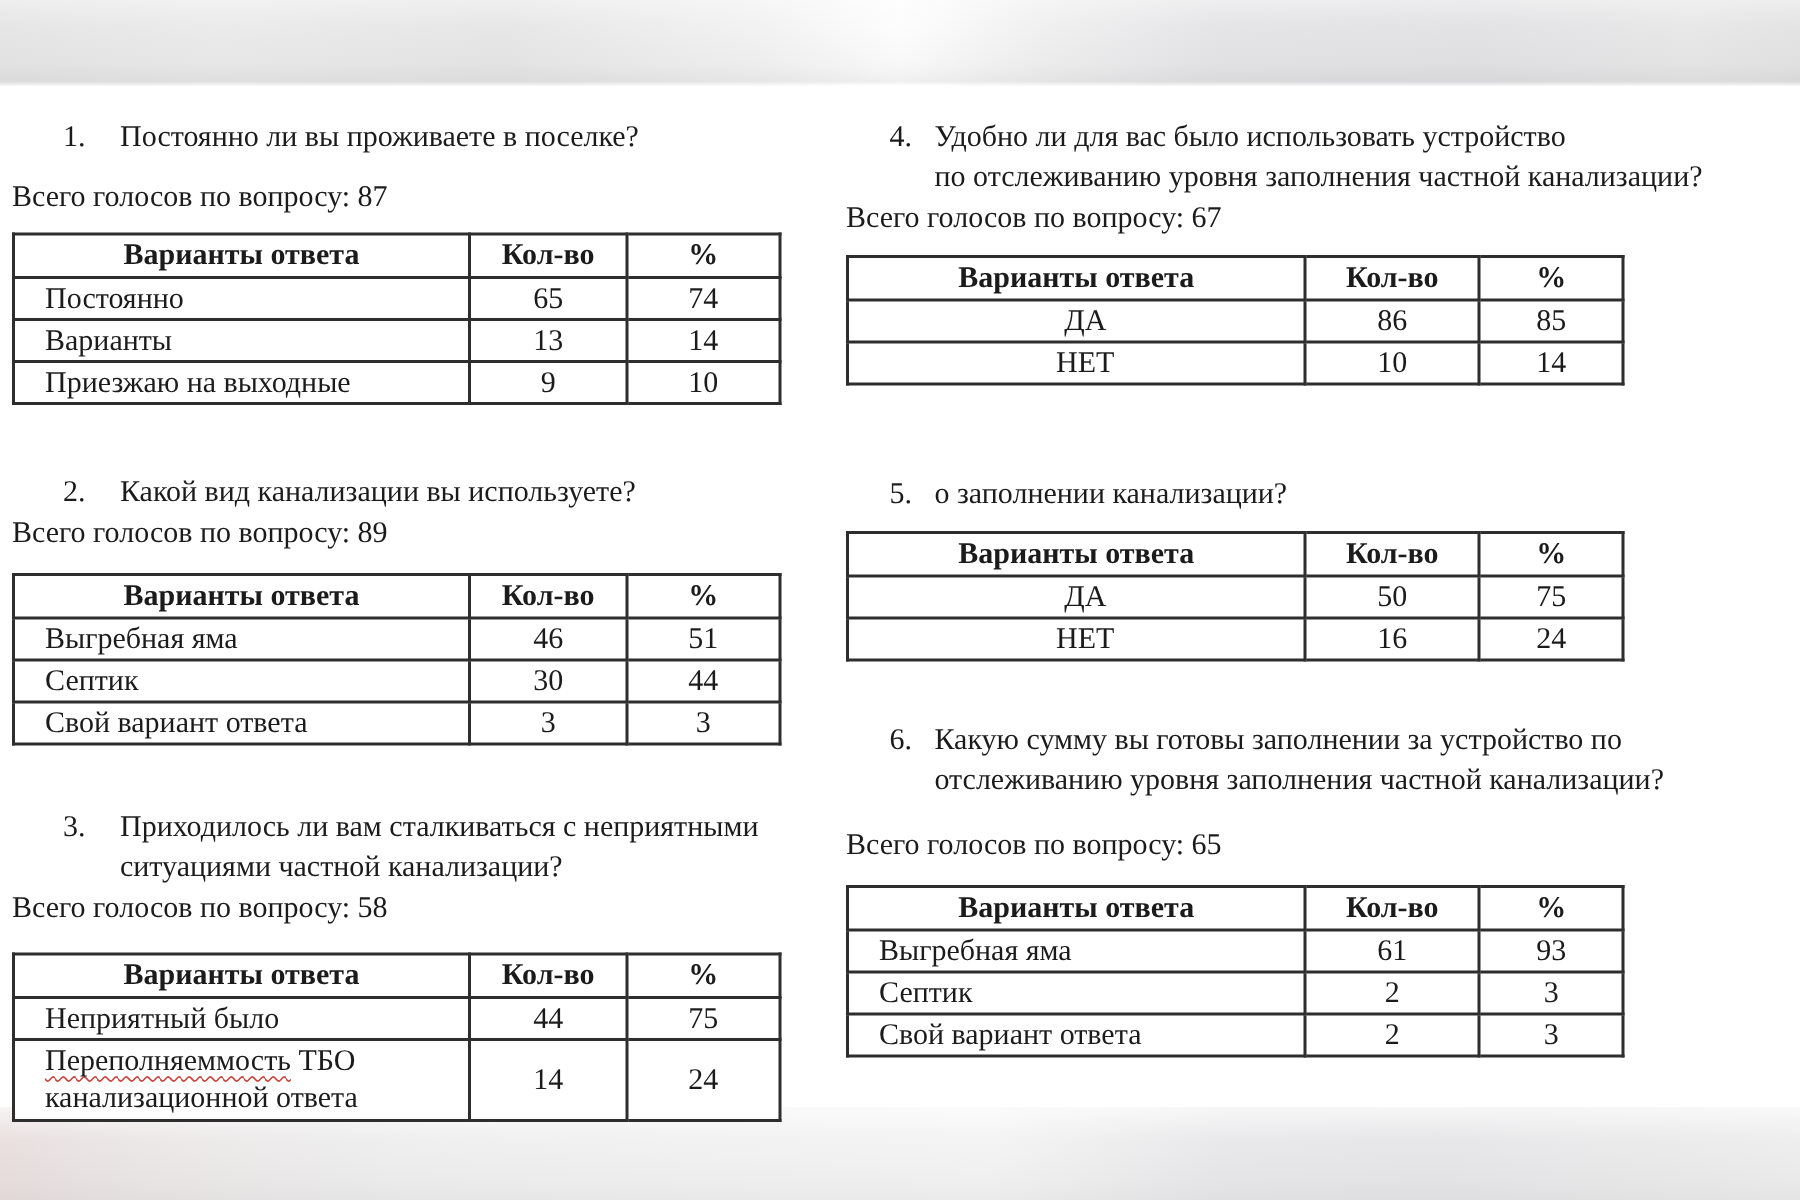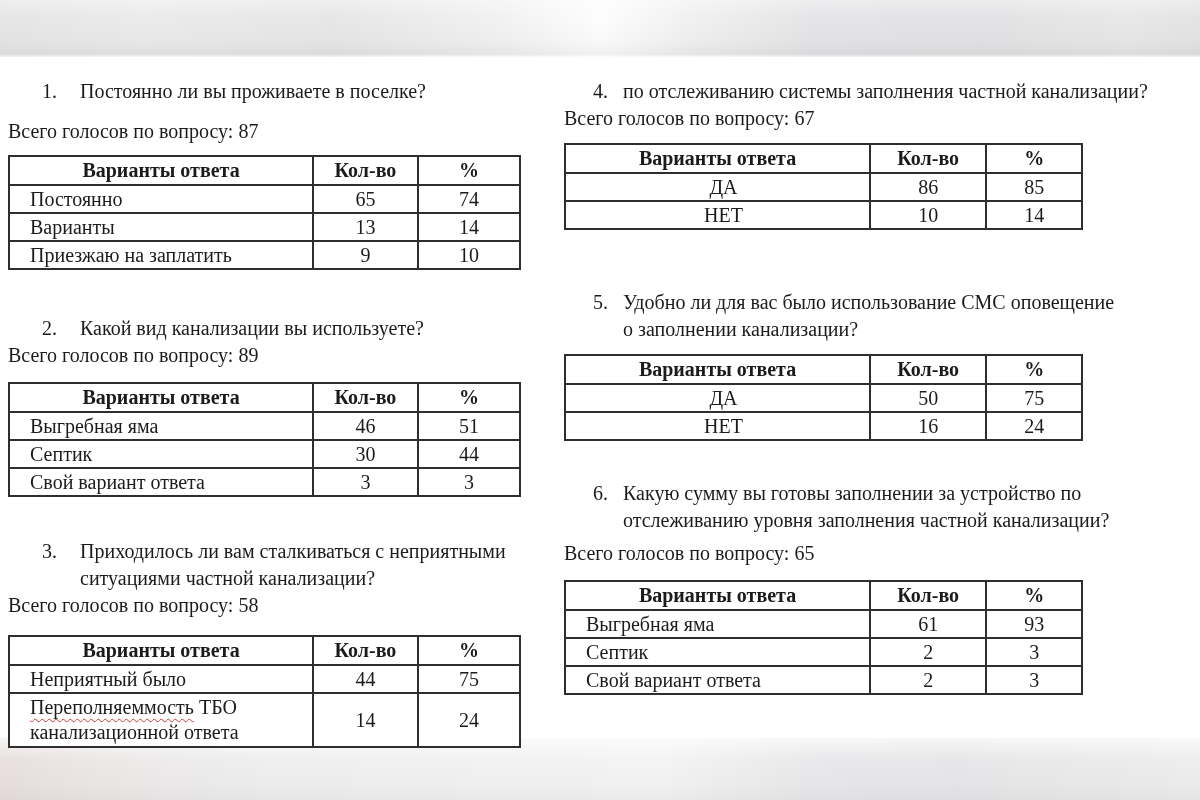--- a/index.html
+++ b/index.html
@@ -135,21 +135,21 @@
           <td class="ans">Постоянно</td>
           <td>65</td>
           <td>74</td>
         </tr>
         <tr>
           <td class="ans">Варианты</td>
           <td>13</td>
           <td>14</td>
         </tr>
         <tr>
-          <td class="ans">Приезжаю на заплатить</td>
+          <td class="ans">Приезжаю на выходные</td>
           <td>9</td>
           <td>10</td>
         </tr>
       </tbody>
         </table>
     </section>
 
     <section>
       <div class="question" style="margin-top:45px">
         <span class="qnum">2.</span>
@@ -219,21 +219,22 @@
       </tbody>
         </table>
     </section>
   </div>
 
   <div class="col col-right">
 
     <section>
       <div class="question" style="margin-top:18px">
         <span class="qnum">4.</span>
-        <span class="qline">по отслеживанию системы заполнения частной канализации?</span>
+        <span class="qline">Удобно ли для вас было использовать устройство</span>
+        <span class="qline">по отслеживанию уровня заполнения частной канализации?</span>
       </div>
       <div class="total">Всего голосов по вопросу: 67</div>
       <table class="results center-ans" style="margin-top:11px">
         <colgroup>
             <col style="width:59%">
             <col style="width:22.5%">
             <col style="width:18.5%">
           </colgroup>
         <tbody>
             <tr>
@@ -251,21 +252,20 @@
           <td>10</td>
           <td>14</td>
         </tr>
       </tbody>
         </table>
     </section>
 
     <section>
       <div class="question" style="margin-top:59px">
         <span class="qnum">5.</span>
-        <span class="qline">Удобно ли для вас было использование СМС оповещение</span>
         <span class="qline">о заполнении канализации?</span>
       </div>
       <table class="results center-ans" style="margin-top:11px">
         <colgroup>
             <col style="width:59%">
             <col style="width:22.5%">
             <col style="width:18.5%">
           </colgroup>
         <tbody>
             <tr>
@@ -286,21 +286,21 @@
       </tbody>
         </table>
     </section>
 
     <section>
       <div class="question" style="margin-top:39px">
         <span class="qnum">6.</span>
         <span class="qline">Какую сумму вы готовы заполнении за устройство по</span>
         <span class="qline">отслеживанию уровня заполнения частной канализации?</span>
       </div>
-      <div class="total" style="margin-top:6px">Всего голосов по вопросу: 65</div>
+      <div class="total" style="margin-top:16px">Всего голосов по вопросу: 65</div>
       <table class="results" style="margin-top:13px">
         <colgroup>
             <col style="width:59%">
             <col style="width:22.5%">
             <col style="width:18.5%">
           </colgroup>
         <tbody>
             <tr>
           <th>Варианты ответа</th>
           <th>Кол-во</th>

